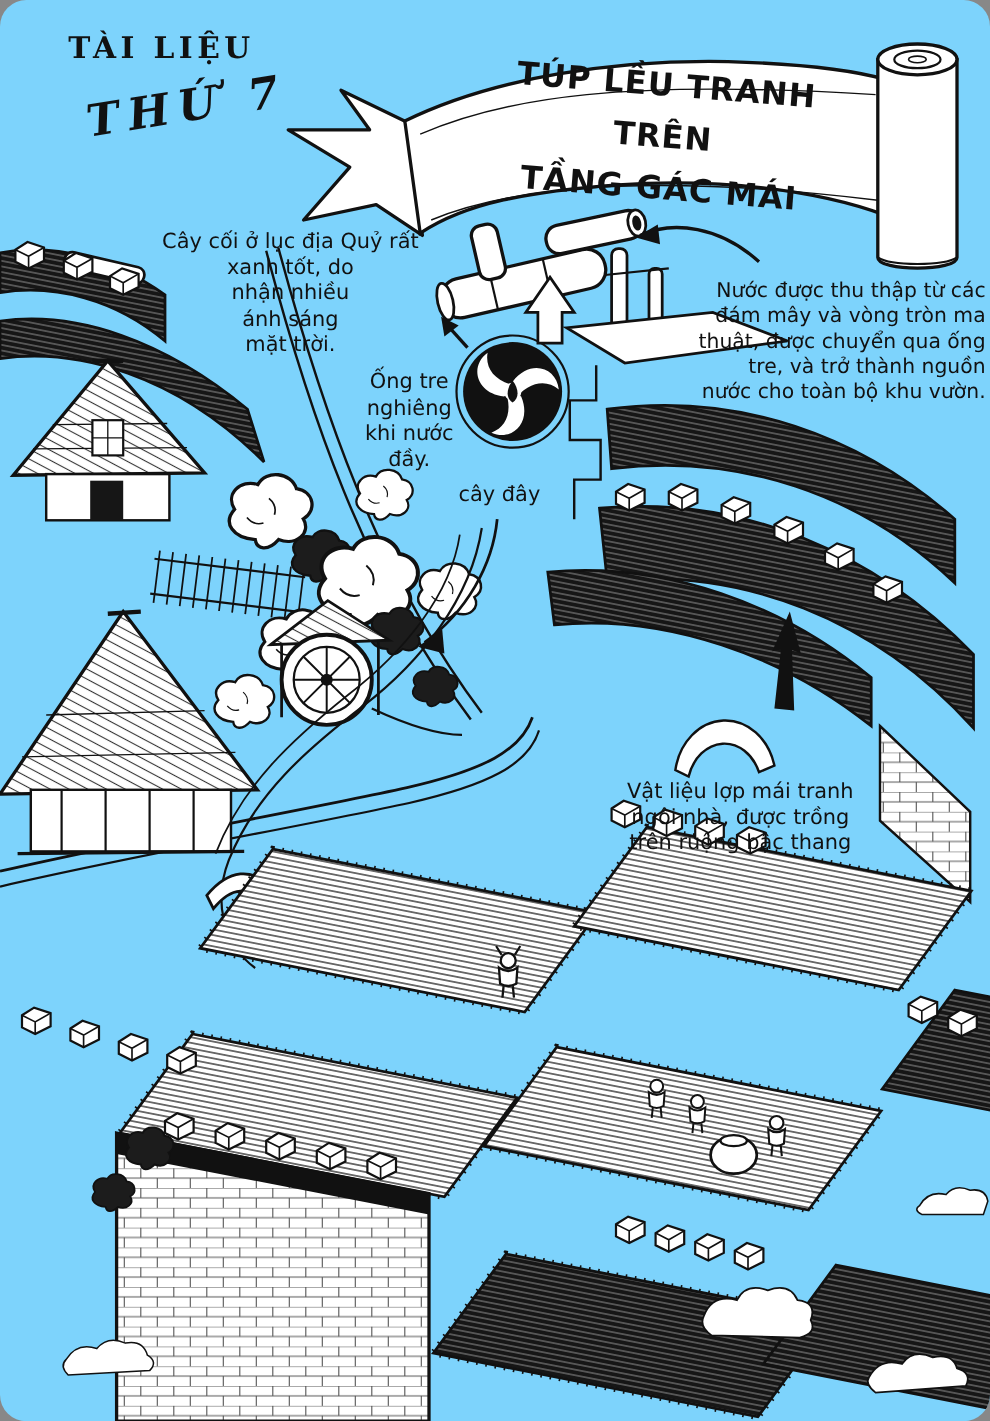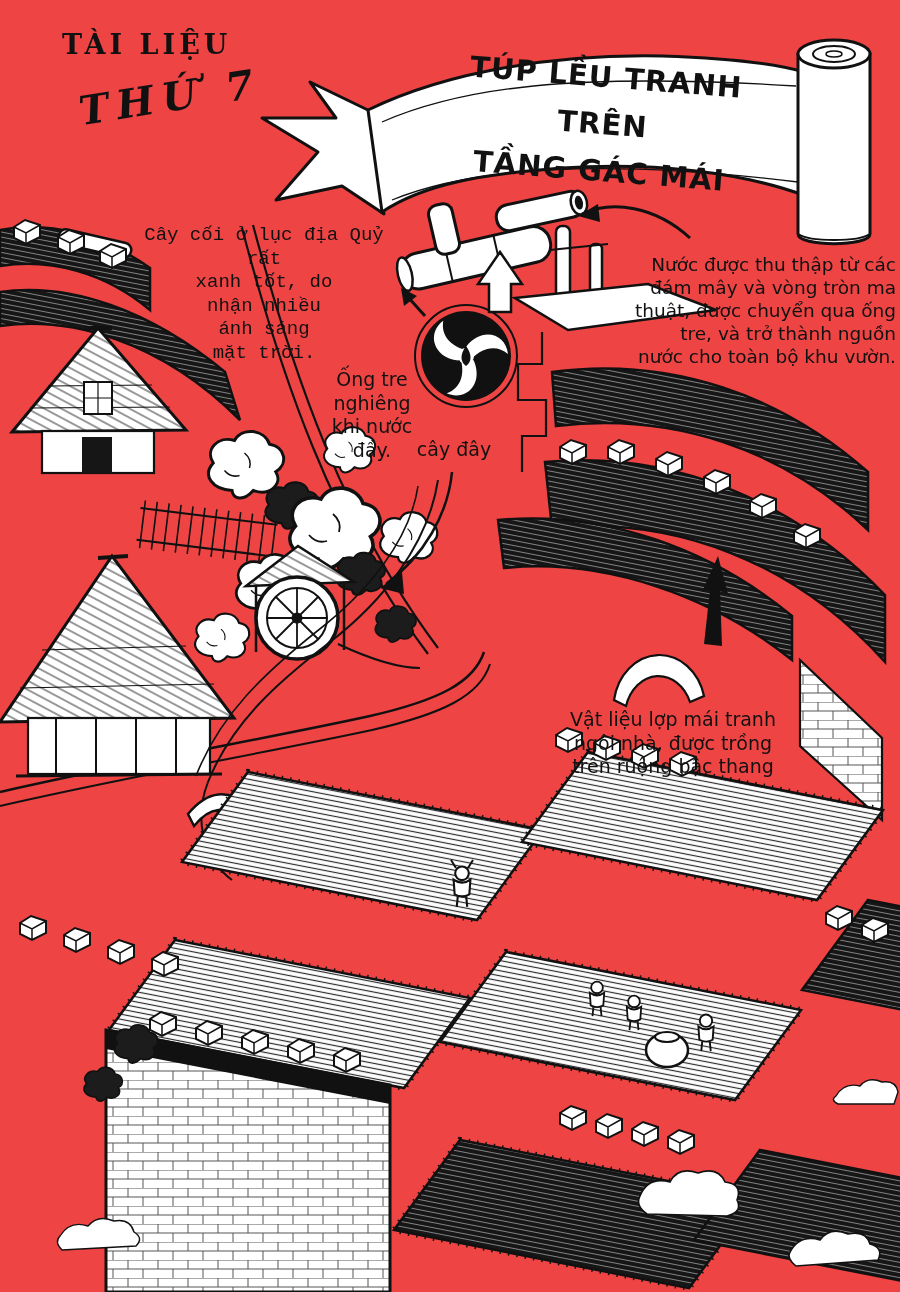--- a/index.html
+++ b/index.html
@@ -1,33 +1,34 @@
 <!DOCTYPE html>
 <html><head>
 <meta charset="utf-8">
 <style>
   html,body { margin:0; padding:0; background:#888; }
   .page {
-    position:relative; width:900px; height:1292px; background:#ef4444;
+    position:relative; width:900px; height:1292px; background:#7dd3fc;
     overflow:hidden; font-family:"DejaVu Sans", sans-serif; color:#111;
     margin:0 auto;
+    border-radius:24px;
   }
   .illus { position:absolute; left:0; top:0; }
   .hdr { position:absolute; left:62px; top:24px; font-family:"DejaVu Serif", serif; font-weight:bold; }
   .hdr-line { font-size:27px; letter-spacing:4px; line-height:41px; white-space:nowrap; }
   .hdr-num  { font-size:40px; font-style:italic; letter-spacing:8px; transform:rotate(-9deg);
               margin:8px 0 0 16px; width:max-content; }
   .banner-text {
     position:absolute; left:430px; top:54px; width:345px; text-align:center;
     transform:rotate(4.5deg); font-weight:bold; font-size:29px; line-height:47px;
     letter-spacing:1px; white-space:pre-line;
   }
   .note { position:absolute; font-size:19px; line-height:1.24; text-align:center; white-space:pre-line; }
-  .note-trees   { left:138px; top:224px; width:252px;font-family:Liberation Mono, monospace; }
-  .note-bamboo  { left:314px; top:336px; width:116px;margin-top:32px; }
+  .note-trees   { left:138px; top:208px; width:252px; }
+  .note-bamboo  { left:314px; top:336px; width:116px; }
   .note-pointer { left:402px; top:438px; width:104px; }
   .note-water   { left:620px; top:254px; width:276px; font-size:18.5px;text-align:right; }
   .note-thatch  { left:564px; top:664px; width:218px;margin-top:44px; }
 </style>
 </head>
 <body>
 
 <div class="page">
 
   <svg class="illus" width="900" height="1292" viewBox="0 0 900 1292" aria-hidden="true">

